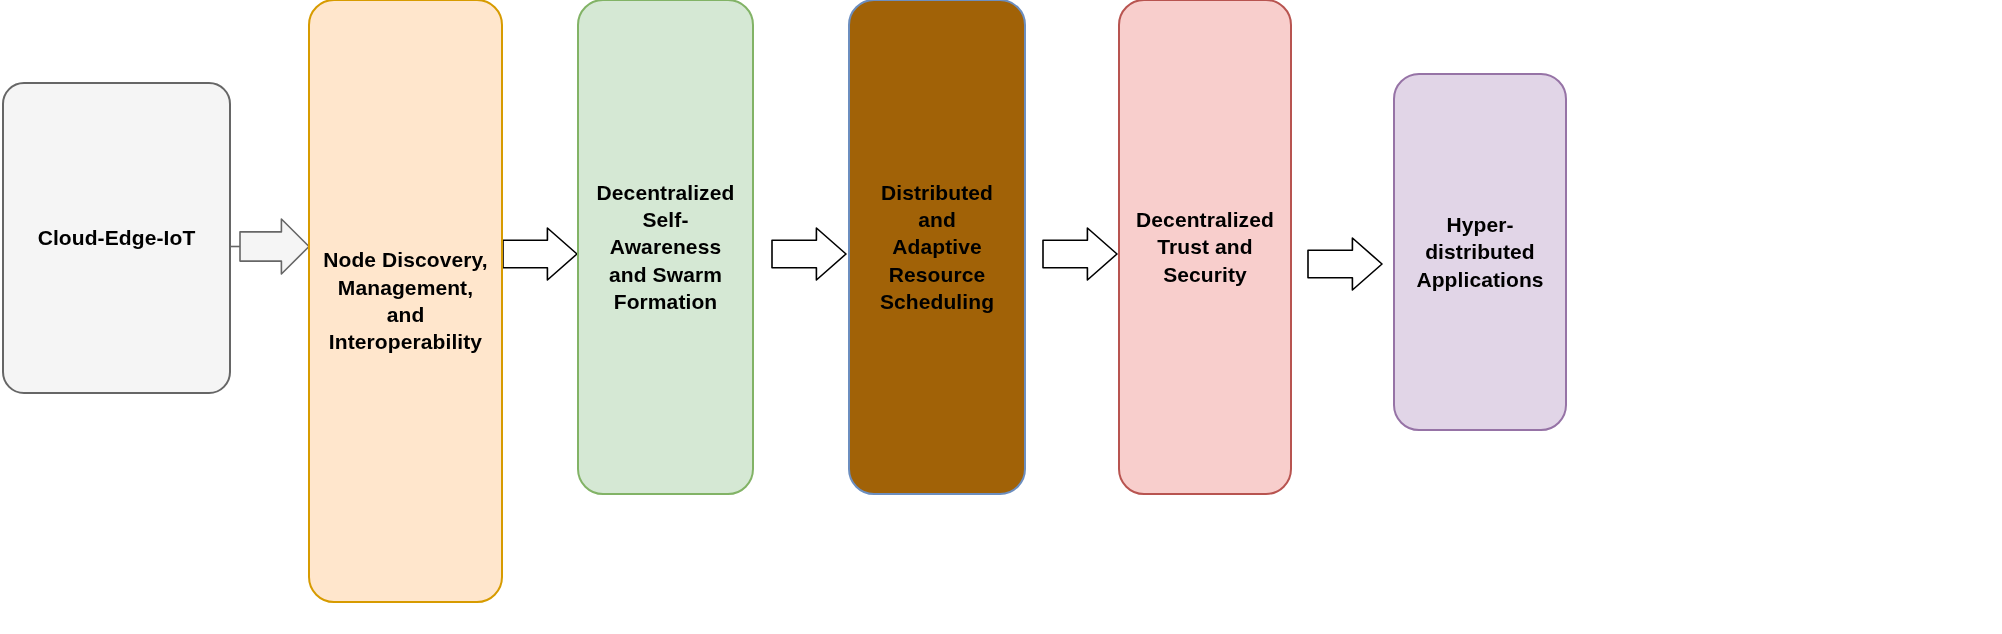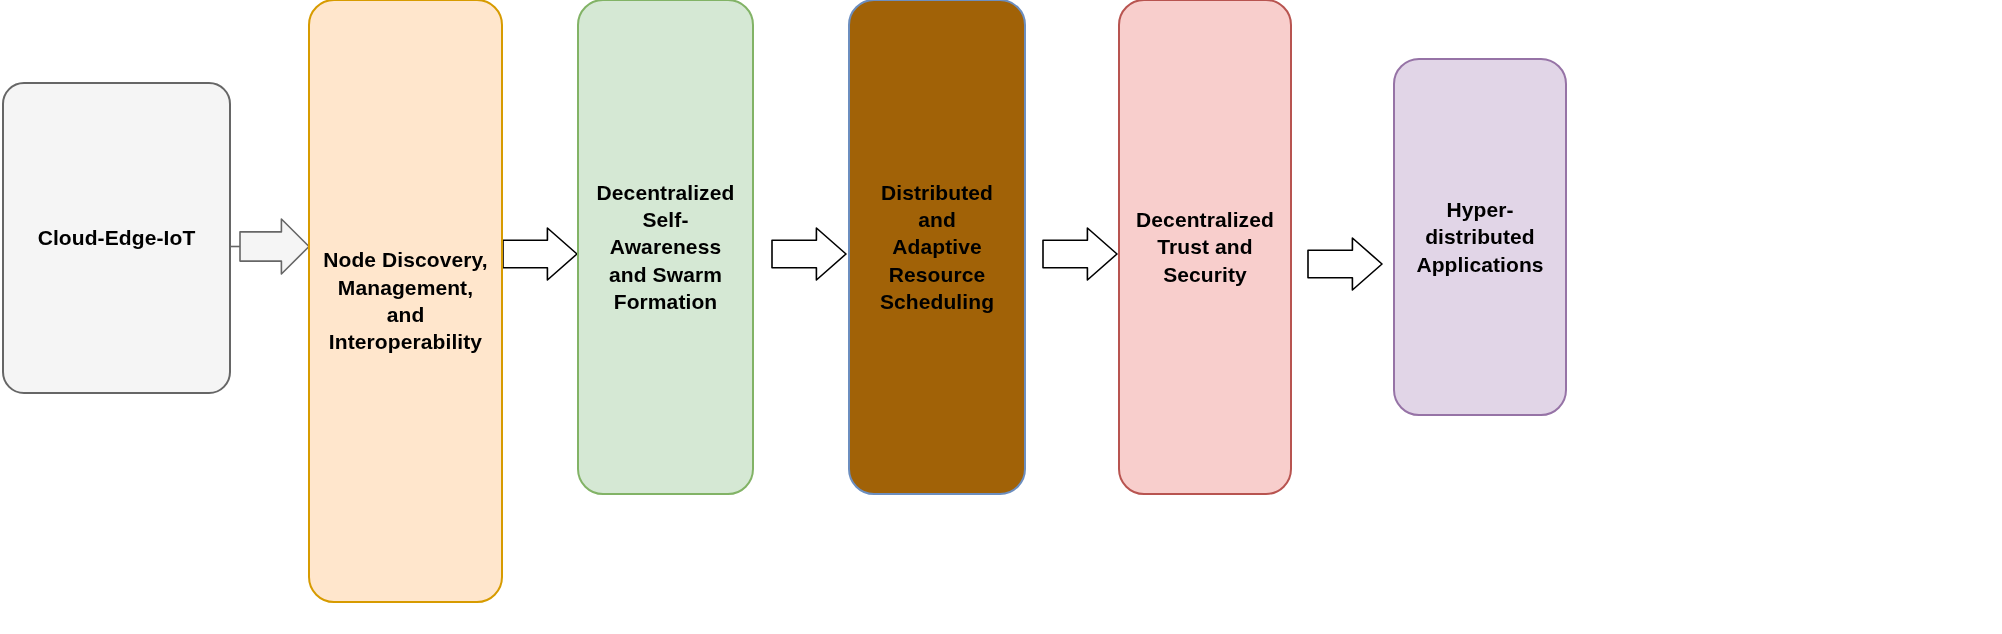--- a/index.html
+++ b/index.html
@@ -94,18 +94,18 @@
       <div class="node-label">Distributed and
 Adaptive
 Resource
 Scheduling</div>
     </div>
     <div class="node" style="left: 1118px; top: -1px; width: 174px; height: 496px; background: rgb(248, 206, 204); border-color: rgb(184, 84, 80); border-radius: 26px;">
       <div class="node-label">Decentralized
 Trust and
 Security</div>
     </div>
-    <div class="node" style="left: 1393px; top: 58px; width: 174px; height: 358px; background: rgb(225, 213, 231); border-color: rgb(150, 115, 166); border-radius: 26px;">
+    <div class="node" style="left: 1393px; top: 73px; width: 174px; height: 358px; background: rgb(225, 213, 231); border-color: rgb(150, 115, 166); border-radius: 26px;">
       <div class="node-label">Hyper-
 distributed
 Applications</div>
     </div>
   </div>
 
 </body></html>

